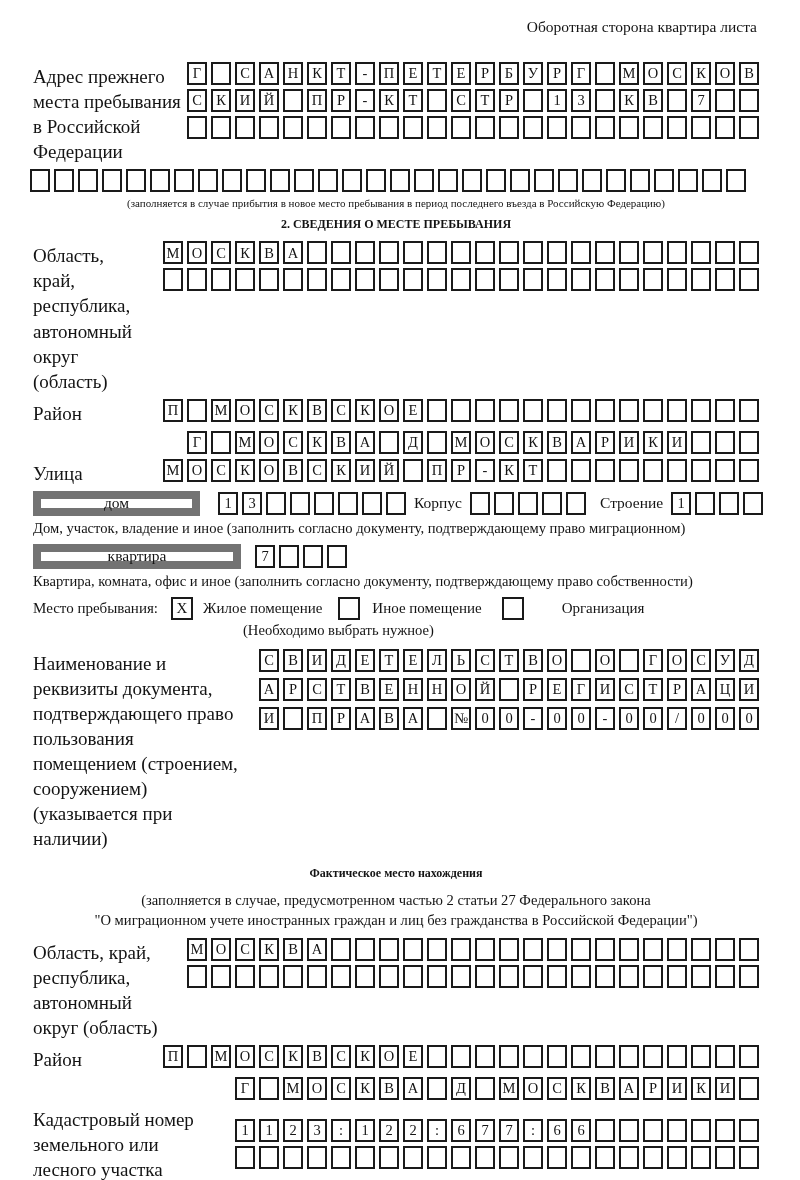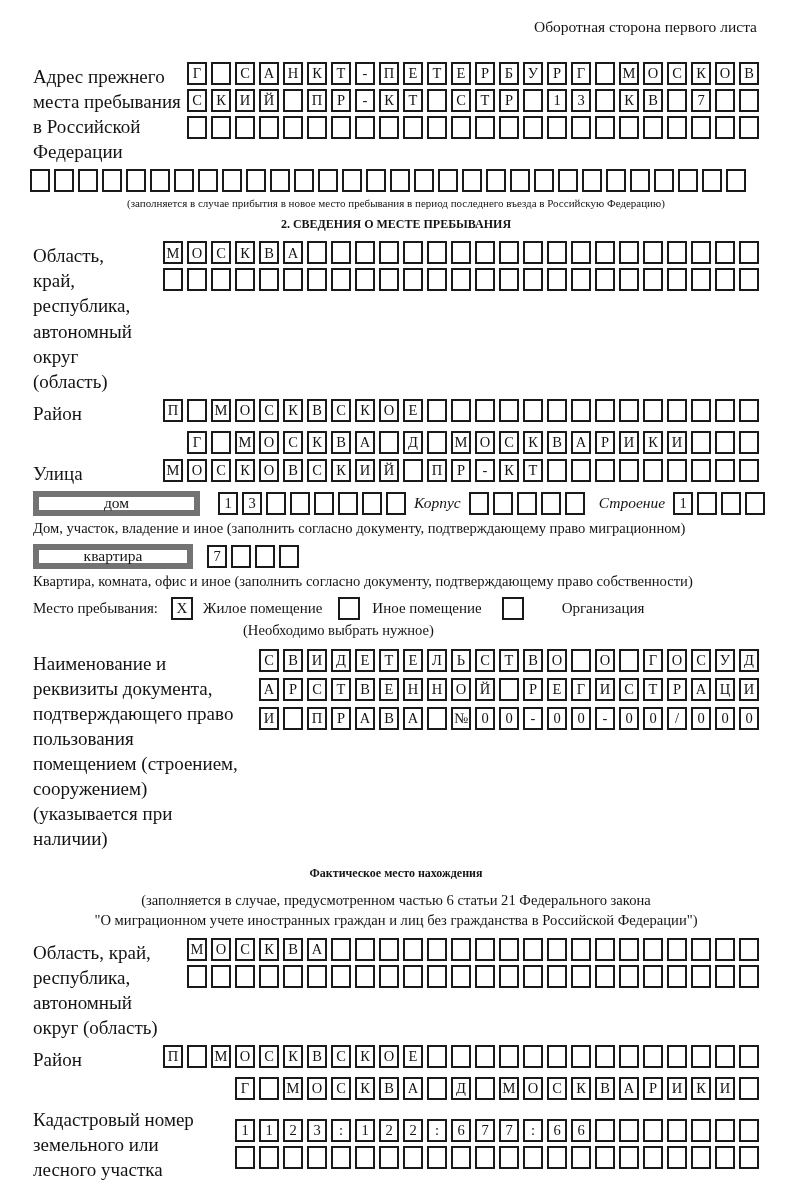--- a/index.html
+++ b/index.html
@@ -25,46 +25,46 @@
   .field>.label{line-height:1.32;font-size:19px;padding-top:2px;flex:none;}
   .w150{width:150px;} .w112{width:112px;} .w140{width:140px;} .w62{width:62px;}
   .w205{width:205px;} .w128{width:128px;} .w182{width:182px;}
 
   .caption-center{text-align:center;font-size:11px;margin:5px 0 8px;}
   .caption-left{font-size:14.6px;margin:4px 0 7px;}
   .section-title{text-align:center;font-weight:bold;font-size:12px;margin:8px 0 9px;}
 
   .house-row{display:flex;align-items:center;margin:5px 0 3px;}
   .box-label{
-    box-sizing:border-box;border:6px solid #737373;height:25px;
+    box-sizing:border-box;border:8px solid #737373;height:25px;
     display:flex;align-items:center;justify-content:center;font-size:15.5px;flex:none;
   }
   .house-box{width:167px;}
-  .apt-box{width:160px;}
+  .apt-box{width:208px;}
   .inline-cells{display:flex;gap:4px;align-items:center;}
-  .lbl-inline{font-size:15.5px;margin:0 8px;font-style:italic;}
+  .lbl-inline{font-size:15.5px;margin:0 8px;}
 
   .stay-row{display:flex;align-items:center;margin:6px 0 2px;}
   .cb{
     box-sizing:border-box;width:22px;height:23px;border:2px solid #1a1a1a;flex:none;
     display:flex;align-items:center;justify-content:center;font-size:15px;
   }
   .stay-note{font-size:14.6px;margin:2px 0 10px 210px;}
 
   .fact-note{text-align:center;font-size:14.6px;line-height:1.38;}
 
   .stamp-col{width:366px;margin-left:auto;margin-top:8px;}
   .stamp-box{box-sizing:border-box;width:366px;height:172px;border:2px solid #1a1a1a;background:#fff;}
 </style>
 </head>
 <body>
 
 <div class="page">
 
-  <div class="sheet-header">Оборотная сторона первого листа</div>
+  <div class="sheet-header">Оборотная сторона квартира листа</div>
 
   <div class="field">
     <div class="label w150">Адрес прежнего места пребывания в Российской Федерации</div>
     <div class="rows">
       <div class="cells-row">
           <div class="cell">Г</div>
           <div class="cell"></div>
           <div class="cell">С</div>
           <div class="cell">А</div>
           <div class="cell">Н</div>
@@ -456,21 +456,21 @@
           <div class="cell">0</div>
           <div class="cell">/</div>
           <div class="cell">0</div>
           <div class="cell">0</div>
           <div class="cell">0</div>
         </div>
     </div>
   </div>
 
   <div class="section-title" style="margin-top:14px;">Фактическое место нахождения</div>
-  <div class="fact-note">(заполняется в случае, предусмотренном частью 6 статьи 21 Федерального закона</div>
+  <div class="fact-note">(заполняется в случае, предусмотренном частью 2 статьи 27 Федерального закона</div>
   <div class="fact-note" style="margin-bottom:8px;">"О миграционном учете иностранных граждан и лиц без гражданства в Российской Федерации")</div>
 
   <div class="field">
     <div class="label w128">Область, край, республика, автономный округ (область)</div>
     <div class="rows">
       <div class="cells-row">
           <div class="cell">М</div>
           <div class="cell">О</div>
           <div class="cell">С</div>
           <div class="cell">К</div>

